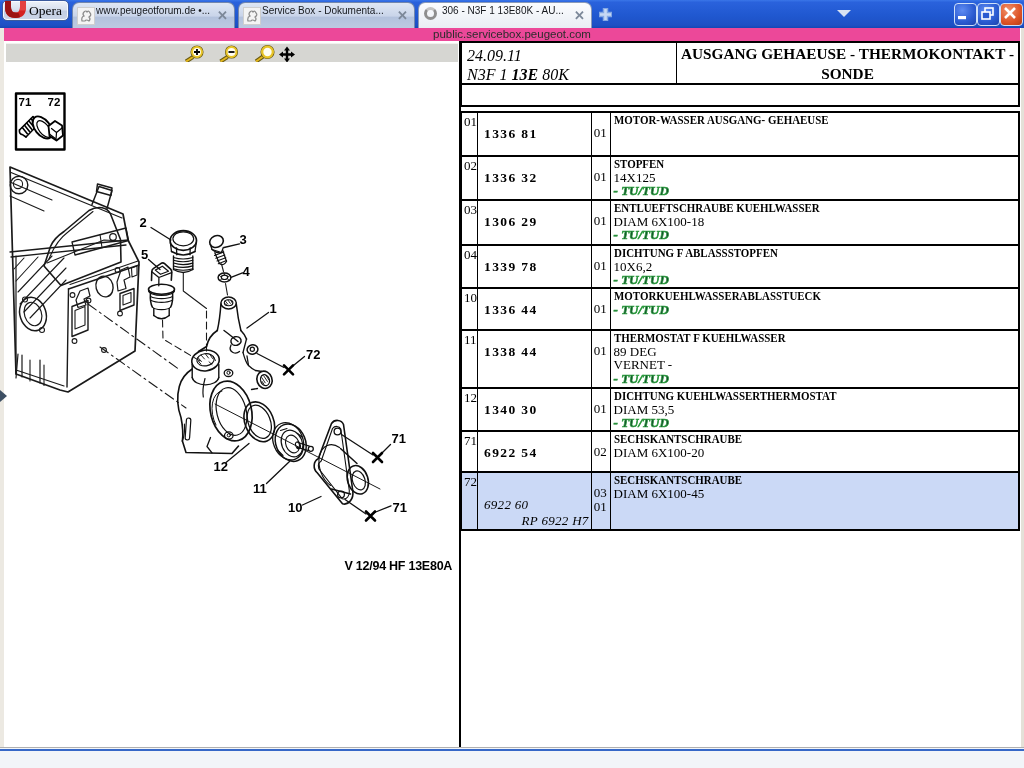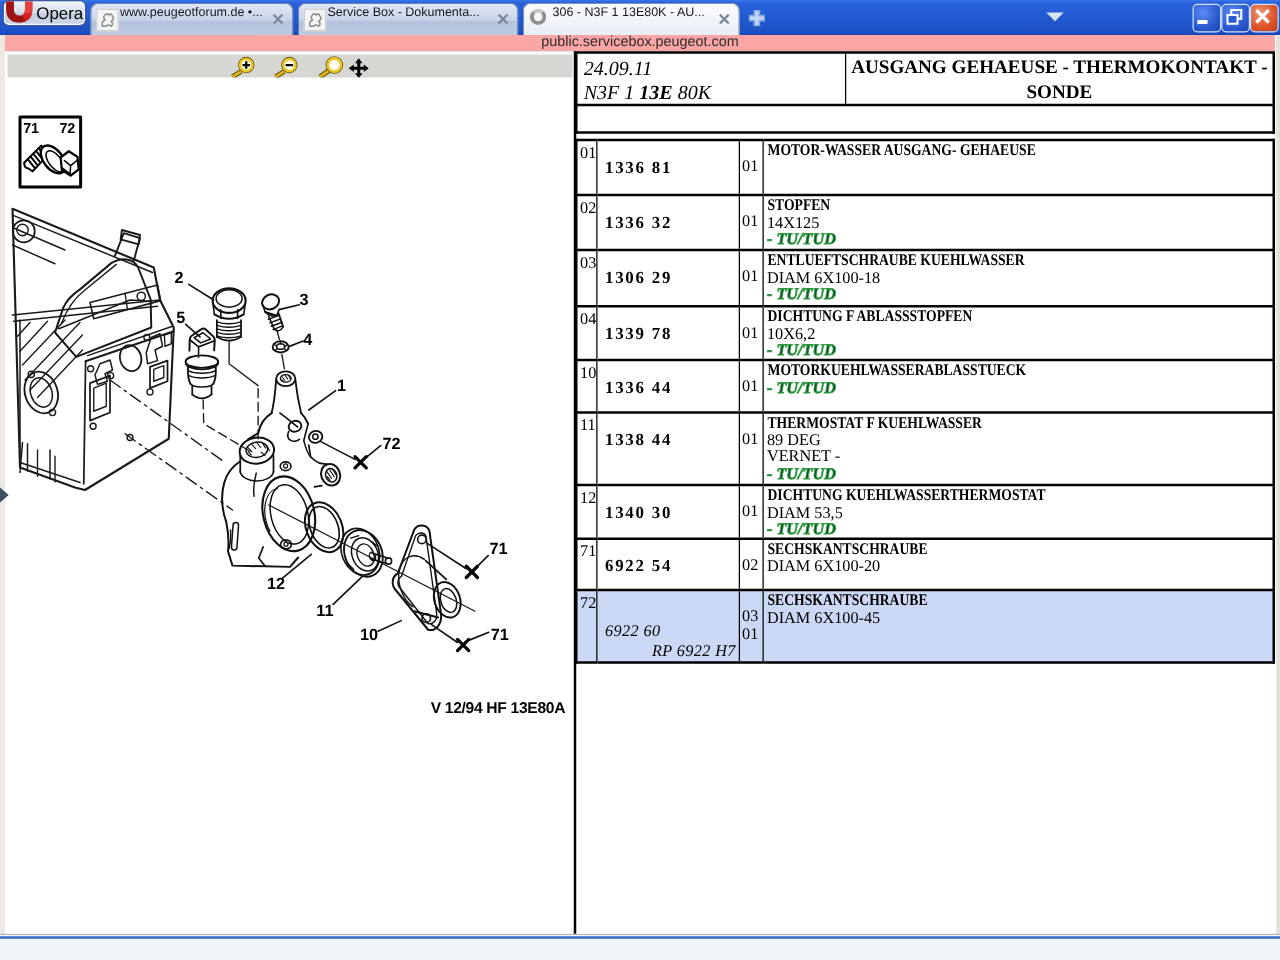--- a/index.html
+++ b/index.html
@@ -4,36 +4,36 @@
 font-family:"Liberation Sans",sans-serif;}
 #root{position:absolute;top:0;left:0;width:1024px;height:768px;}
 .abs{position:absolute;}
 
 #titlebar{left:0;top:0;width:1024px;height:28px;
 background:linear-gradient(#3a76e8 0%,#2a62dc 8%,#2058d0 55%,#1d50c4 90%,#1646b4 100%);}
 #operabtn{left:2px;top:0px;width:65px;height:19px;border-radius:5px;
 background:linear-gradient(#eef2f8,#d8e0ee 45%,#c2cde2 55%,#ccd6e8);
 border:1px solid #3c5a9c;box-shadow:inset 0 0 0 1px #f8fbff;}
 #operalogo{left:1px;top:0px;width:24px;height:19px;overflow:hidden;}
-#operabtn span{position:absolute;left:26px;top:2px;font-size:13.5px;color:#000;}
+#operabtn span{position:absolute;left:26px;top:2px;font-size:13.5px;color:#000;font-family:Liberation Serif, serif;}
 .tab{top:2px;height:26px;border-radius:7px 7px 0 0;
 background:linear-gradient(#dfe7f4,#c9d4e9 50%,#b3c2dd 55%,#bECBE2);
 border:1px solid #7387ad;border-bottom:none;}
 .tab .ttxt{position:absolute;left:23px;top:2px;font-size:10px;color:#15181d;white-space:nowrap;}
 .tab .tx{position:absolute;right:6px;top:5px;font-size:13px;font-weight:bold;color:#7c8899;}
 #tab3{background:linear-gradient(#fbfcfe,#f0f3f8 60%,#e9edf4);border-color:#8a9ab8;}
 .favicon{position:absolute;left:4px;top:4px;width:16px;height:16px;background:#f4f4f4;border:1px solid #cfcfcf;}
 #plusbtn{left:598px;top:7px;width:15px;height:15px;}
 #dropdown{left:837px;top:10px;width:0;height:0;border-left:7px solid transparent;border-right:7px solid transparent;border-top:7px solid #d8e2f2;}
 .winbtn{top:3px;width:21px;height:21px;border-radius:4px;border:1px solid #cfe0f8;color:#fff;}
 #btnmin{left:954px;background:radial-gradient(circle at 35% 30%,#5e8bf2,#2a5ad0 60%,#1e44ac);}
 #btnmax{left:977px;background:radial-gradient(circle at 35% 30%,#5e8bf2,#2a5ad0 60%,#1e44ac);}
 #btnclose{left:1000px;background:radial-gradient(circle at 35% 30%,#f0926c,#dd5326 60%,#b83c14);}
 
-#urlbar{left:4px;top:28px;width:1016px;height:13px;background:#fca5a5;border-bottom:5px solid #3b82f6;}
+#urlbar{left:4px;top:28px;width:1016px;height:13px;background:#ec4899;border-bottom:5px solid #3b82f6;}
 #urlbar div{position:absolute;left:0;top:0;width:100%;text-align:center;font-size:11.5px;color:#2c2c2c;}
 
 #leftborder{left:0;top:28px;width:4px;height:721px;background:#ece9e2;}
 #rightborder{left:1021px;top:28px;width:3px;height:721px;background:#e4e1d8;}
 #page{left:4px;top:41px;width:1016px;height:706px;background:#fff;}
 #zoombar{left:2px;top:2px;width:452px;height:18px;background:#d6d6d2;border-top:1px solid #f2f2ee;}
 #divider{left:455px;top:0px;width:2px;height:706px;background:#000;}
 #panelarrow{left:-4px;top:349px;width:0;height:0;border-top:6px solid transparent;border-bottom:6px solid transparent;border-left:7px solid #3d4f63;}
 
 #statusbar{left:0;top:747px;width:1024px;height:21px;background:#f2f5f9;border-top:1px solid #b0b0b0;}

